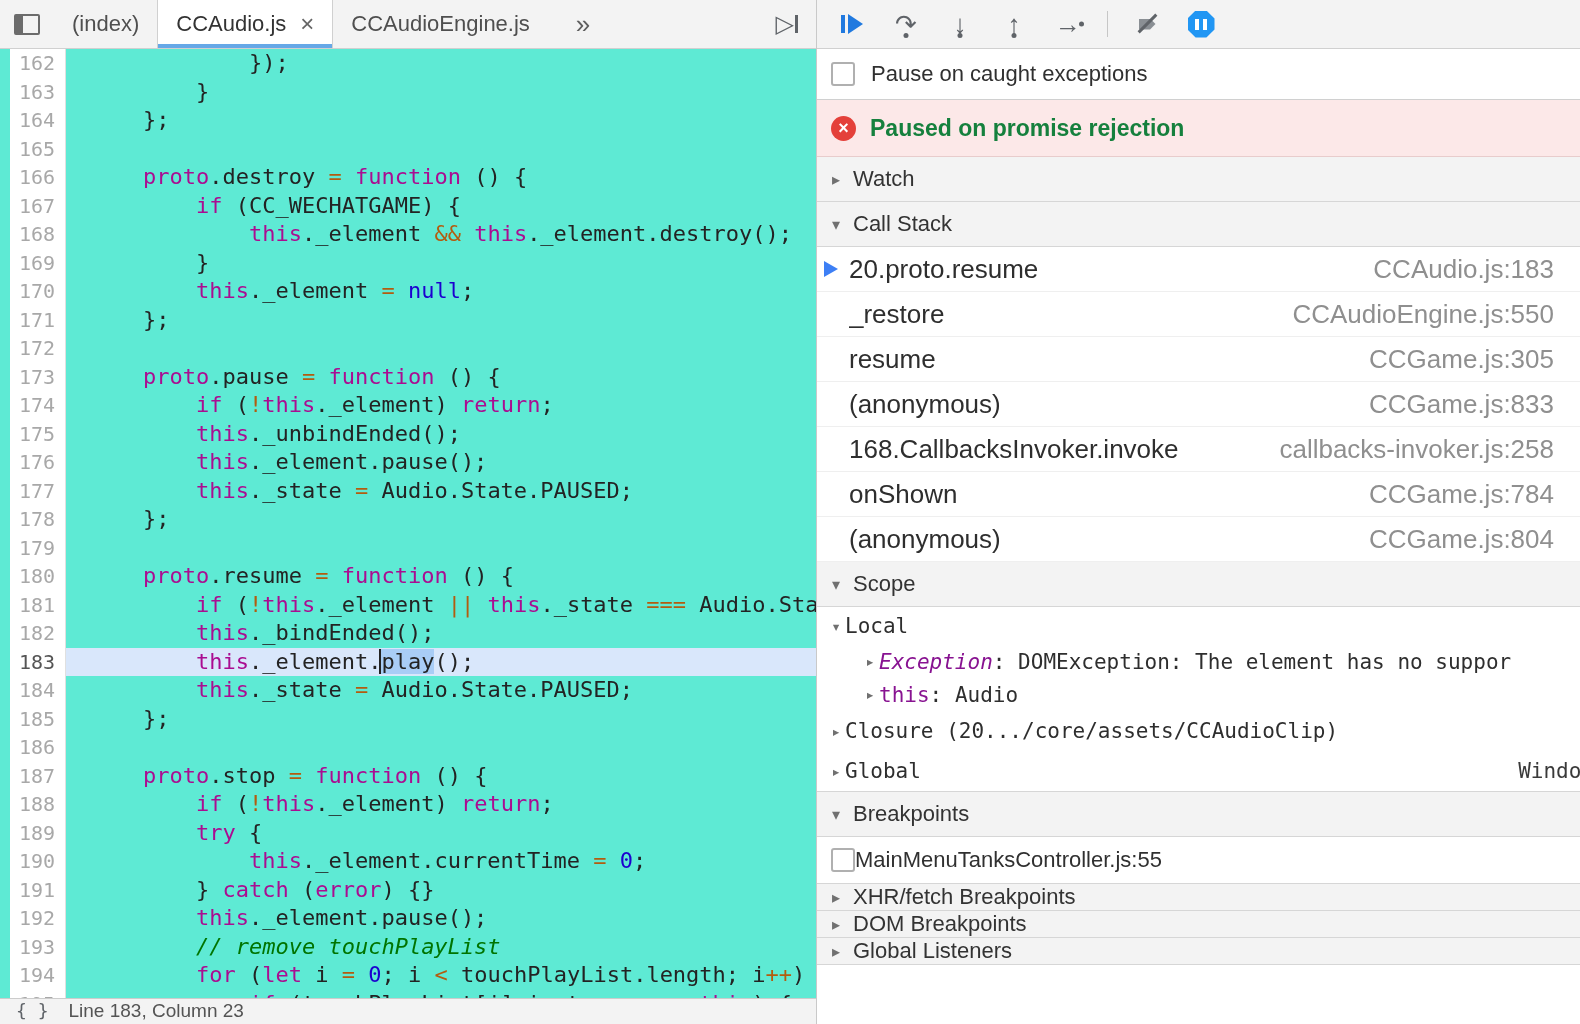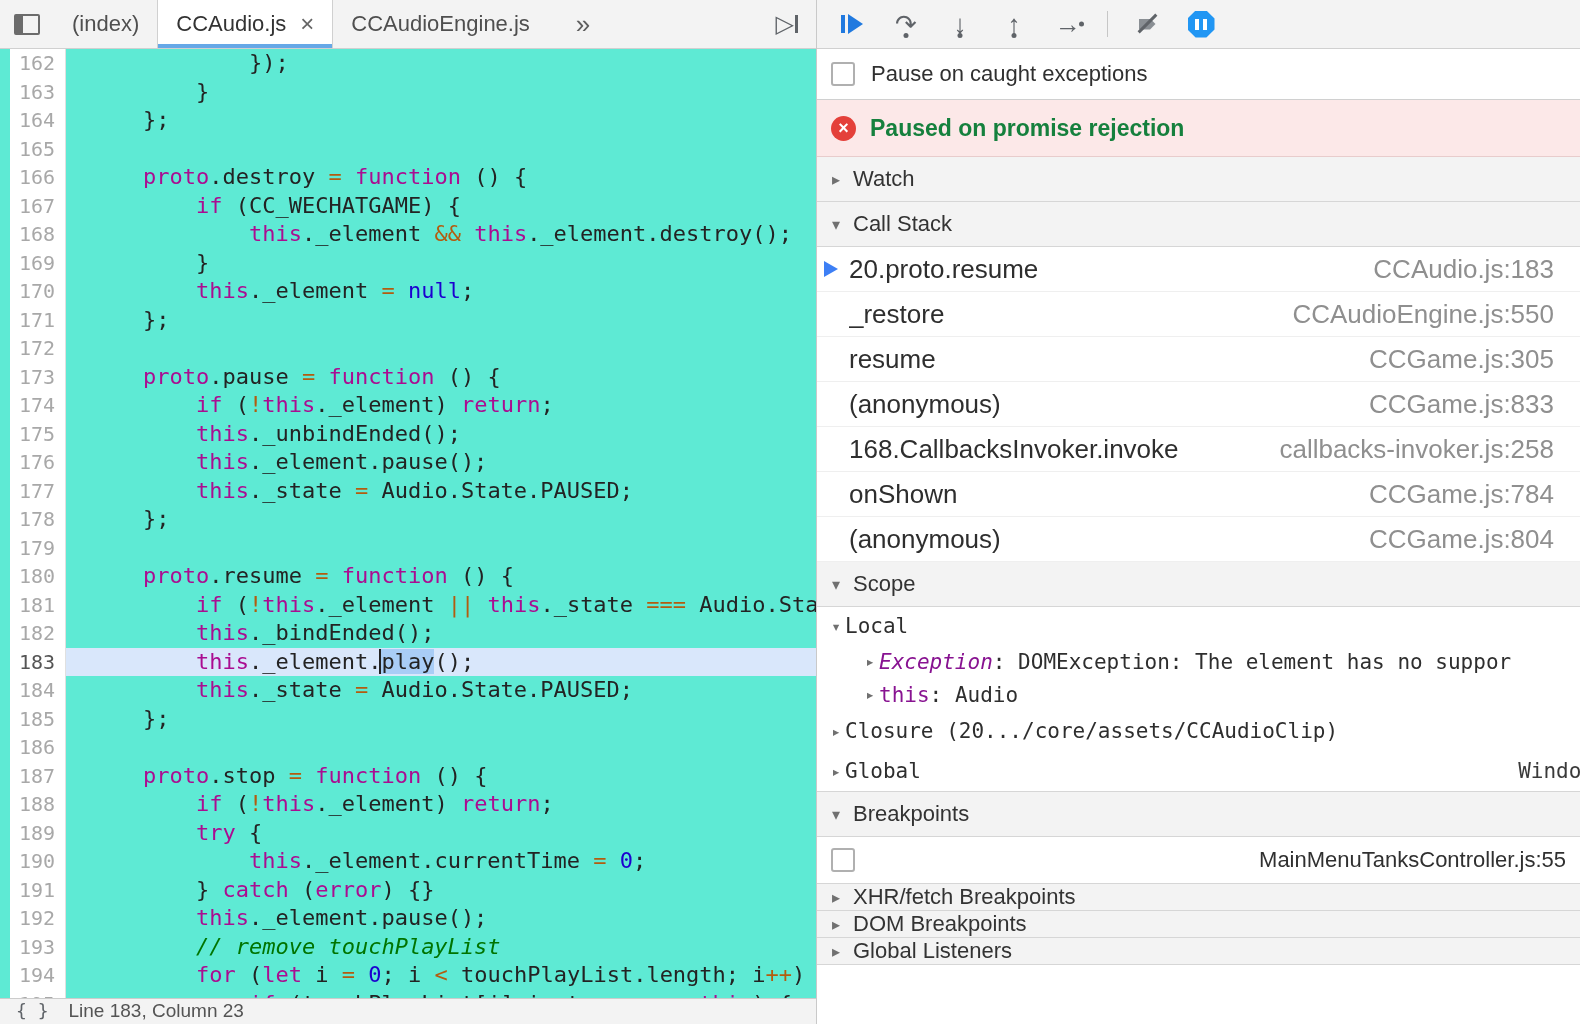--- a/index.html
+++ b/index.html
@@ -74,21 +74,21 @@
   .scope-group{height:40px;display:flex;align-items:center;padding:0 10px;position:relative;cursor:pointer;white-space:nowrap;overflow:hidden;}
   .scope-group:first-child{height:38px;}
   .scope-name{color:#2e2e2e;}
   .scope-right{position:absolute;right:-14px;color:#3a3a3a;}
   .scope-item{height:33px;display:flex;align-items:center;padding-left:44px;white-space:pre;overflow:hidden;cursor:pointer;}
   .prop-name{color:#881391;}
   .prop-name.it{font-style:italic;}
   .prop-sep{color:#2e2e2e;}
   .prop-val{color:#2e2e2e;}
 
-  .bp-row{height:46px;display:flex;align-items:center;padding:0 14px;border-bottom:1px solid #d6d6d6;font-size:22px;background:#fff;cursor:pointer;justify-content:space-between;}
+  .bp-row{height:46px;display:flex;align-items:center;padding:0 14px;border-bottom:1px solid #d6d6d6;font-size:22px;background:#fff;cursor:pointer;}
   .bp-label{white-space:nowrap;overflow:hidden;}
 </style>
 </head>
 <body>
 
 <div class="app">
 
   <div class="left-pane">
     <div class="tabbar">
       <div class="nav-toggle">

